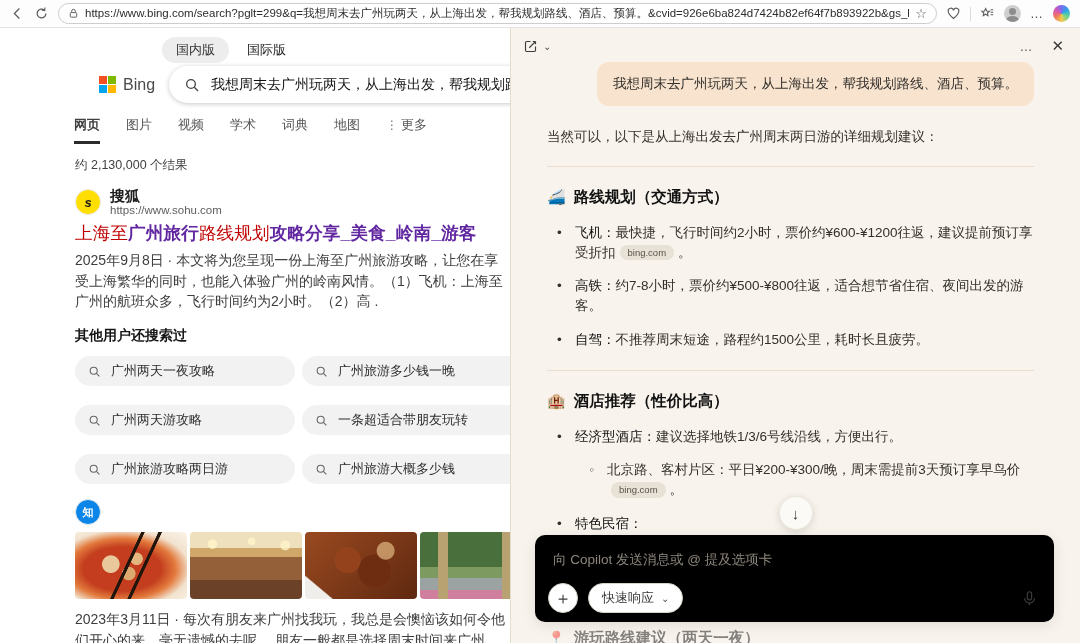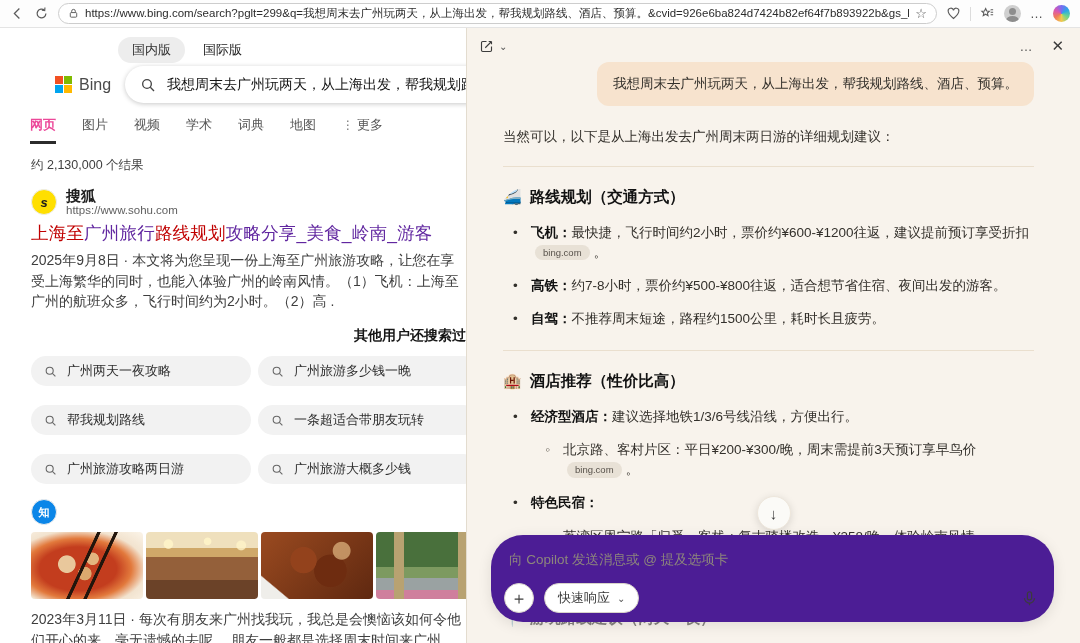--- a/index.html
+++ b/index.html
@@ -20,53 +20,53 @@
   .avatar { width:17px; height:17px; border-radius:50%; background:#cfcfcf; position:relative; overflow:hidden; flex:none;}
   .avatar::before { content:""; position:absolute; left:5px; top:3px; width:7px; height:7px; border-radius:50%; background:#8d8d8d;}
   .avatar::after { content:""; position:absolute; left:2px; top:11px; width:13px; height:9px; border-radius:50%; background:#8d8d8d;}
   .copilot-orb { width:17px; height:17px; border-radius:50%; flex:none;
     background:conic-gradient(#7a6cf0,#2aa7e8,#6fd68a,#f3c84e,#ef7a5c,#d957b5,#7a6cf0); }
   .dots { color:#555; font-size:13px; letter-spacing:1px; }
 
   .main { display:flex; height:615px; }
 
   
-  .left { width:466px; flex:none; background:#fff; position:relative; overflow:hidden; }
+  .left { width:466px; flex:none; background:#fff; position:relative; overflow:hidden;margin-left:44px; }
   .region-row { margin:9px 0 0 118px; display:flex; align-items:center; gap:16px; font-size:13px; color:#333; }
   .region-pill { background:#ededed; border-radius:14px; padding:4px 14px; }
   .region-plain { padding:4px 2px; color:#222; }
   .search-row { display:flex; align-items:center; margin-top:3px; }
   .bing-logo { margin-left:55px; display:flex; align-items:center; gap:7px; flex:none; }
   .ms-grid { display:grid; grid-template-columns:8px 8px; grid-template-rows:8px 8px; gap:1px; }
   .ms-grid i { display:block; }
   .ms1{background:#f25022;} .ms2{background:#7fba00;} .ms3{background:#00a4ef;} .ms4{background:#ffb900;}
   .bing-word { font-size:16px; color:#4a4a4a; }
   .search-box { margin-left:14px; width:430px; height:37px; background:#fff; border-radius:19px;
     box-shadow:0 1px 5px rgba(0,0,0,.22); display:flex; align-items:center; gap:11px; padding:0 15px; }
   .search-box svg { width:16px; height:16px; color:#444; flex:none; }
   .query-text { font-size:14px; color:#111; white-space:nowrap; overflow:hidden; }
   .tabs { display:flex; align-items:flex-end; gap:26px; margin:13px 0 0 30px; font-size:13px; color:#555; }
   .tab { padding-bottom:7px; border-bottom:3px solid transparent; display:flex; align-items:center; gap:3px; }
-  .tab.active { color:#ec4899; font-weight:bold; border-bottom-color:#2b2b2b; }
+  .tab.active { color:#404040; font-weight:bold; border-bottom-color:#2b2b2b; }
   .kebab { color:#777; font-size:12px; }
   .stats { margin:13px 0 0 31px; font-size:12.5px; color:#404040; }
 
   .result { margin-left:31px; }
   .r-head { display:flex; align-items:center; gap:9px; }
   .favicon { width:26px; height:26px; border-radius:50%; border:1px solid #ececec; flex:none;
     display:flex; align-items:center; justify-content:center; font-size:13px; font-weight:bold; }
   .fav-sohu { background:#ffdf00; color:#1c1c1c; font-style:italic; }
   .fav-zhihu { background:#0b86e8; color:#fff; font-size:11px; }
   .site-name { font-size:15px; color:#1e1e1e; font-weight:600; line-height:1.15; }
   .site-url { font-size:11.5px; color:#5f5f5f; line-height:1.15; }
   .r-title { margin-top:6px; font-size:17.5px; line-height:1.25; letter-spacing:.2px; }
   .seg-red { color:var(--highlight-red,#c00000); }
-  .seg-purple { color:var(--visited-purple,#6127a0); }
+  .seg-purple { color:var(--visited-purple,#6127a0);font-weight:bold; }
   .r-snippet { margin-top:5px; margin-right:2px; font-size:14px; color:#3e3e3e; line-height:1.45; }
-  .related-heading { margin:16px 0 0 31px; font-size:14px; font-weight:bold; color:#161616;text-align:right; }
+  .related-heading { margin:16px 0 0 31px; font-size:14px; font-weight:bold; color:#161616; }
   .related-grid { margin:11px 0 0 31px; display:grid; grid-template-columns:220px 220px; gap:19px 7px; }
   .related-pill { height:30px; background:#f2f2f2; border-radius:16px; display:flex; align-items:center;
     gap:10px; padding:0 13px; font-size:13px; color:#2e2e2e; white-space:nowrap; overflow:hidden; }
   .related-pill svg { width:13px; height:13px; color:#666; flex:none; }
   .img-strip { display:flex; gap:3px; margin:7px 0 0 31px; }
   .thumb { width:112px; height:67px; border-radius:4px; flex:none; }
   .t1 { background:
         linear-gradient(115deg, transparent 46%, #22150c 46.5% 48.5%, transparent 49% 58%, #22150c 58.5% 60.5%, transparent 61%),
         radial-gradient(circle at 32% 48%, #e9c89c 0 10%, transparent 11%),
         radial-gradient(circle at 48% 62%, #dca96e 0 9%, transparent 10%),
@@ -100,28 +100,28 @@
   .bubble { background:#f7e3ce; border-radius:12px; padding:12px 16px; font-size:13.5px; color:#33302b; line-height:1.45; }
   .intro { margin-top:22px; font-size:13.5px; color:#33302b; }
   .divider { border:none; border-top:1px solid #eadFCE; border-top:1px solid #eadfce; margin:20px 0; }
   .sec-title { display:flex; align-items:center; gap:8px; font-size:15.5px; font-weight:bold; color:#121212; margin:2px 0 15px; }
   .sec-title.faded { opacity:.5; margin-bottom:0; }
   .sec-emoji { font-size:15px; }
   .bullet { display:flex; margin:0 0 13px 10px; font-size:13.5px; color:#33302b; line-height:1.5; }
   .b-mark { width:18px; flex:none; color:#33302b; }
   .sub-bullet { display:flex; margin:0 0 13px 42px; font-size:13.5px; color:#33302b; line-height:1.5; }
   .sb-mark { width:18px; flex:none; color:#6b655c; }
-  .term { font-weight:bold; color:#121212;margin-top:24px; }
+  .term { font-weight:normal; color:#121212;margin-top:24px; }
   .cite { display:inline-block; background:#e8e1d6; color:#57514a; font-size:9.5px; line-height:1;
     padding:3px 8px; border-radius:9px; margin:0 4px; vertical-align:1px; }
   .scroll-btn { position:absolute; left:50%; transform:translateX(-50%); top:468px; width:34px; height:34px;
     border-radius:50%; background:#fbfaf7; border:1px solid #eee7dc; box-shadow:0 2px 8px rgba(0,0,0,.13);
     display:flex; align-items:center; justify-content:center; font-size:15px; color:#3c3c3c; }
-  .composer { position:absolute; left:24px; right:26px; bottom:21px; height:87px; background:#4c1d95;
-    border-radius:32px; box-shadow:0 3px 14px rgba(0,0,0,.10); padding:16px 18px 10px; }
+  .composer { position:absolute; left:24px; right:26px; bottom:21px; height:87px; background:#000000;
+    border-radius:10px; box-shadow:0 3px 14px rgba(0,0,0,.10); padding:16px 18px 10px; }
   .placeholder { font-size:13.5px; color:#8d867c; }
   .composer-row { position:absolute; left:13px; right:16px; bottom:9px; display:flex; align-items:center; gap:10px; }
   .plus-btn { width:30px; height:30px; border-radius:50%; border:1px solid #d8d3ca; background:#fff;
     display:flex; align-items:center; justify-content:center; font-size:17px; color:#3c3c3c; }
   .quick-pill { height:30px; border:1px solid #d8d3ca; border-radius:16px; background:#fff; padding:0 13px;
     display:flex; align-items:center; gap:7px; font-size:13px; color:#3a3a3a; }
   .mic { margin-left:auto; color:#3c3c3c; display:flex; }
   .mic svg { width:17px; height:17px; }
 </style>
 </head>
@@ -245,21 +245,21 @@
             <circle cx="10.5" cy="10.5" r="6.5"></circle>
             <path d="M15.5 15.5 L21 21"></path>
           </svg>
           <span>广州旅游多少钱一晚</span>
         </div>
         <div class="related-pill">
           <svg viewBox="0 0 24 24" fill="none" stroke="currentColor" stroke-width="2">
             <circle cx="10.5" cy="10.5" r="6.5"></circle>
             <path d="M15.5 15.5 L21 21"></path>
           </svg>
-          <span>帮我规划路线</span>
+          <span>广州两天游攻略</span>
         </div>
         <div class="related-pill">
           <svg viewBox="0 0 24 24" fill="none" stroke="currentColor" stroke-width="2">
             <circle cx="10.5" cy="10.5" r="6.5"></circle>
             <path d="M15.5 15.5 L21 21"></path>
           </svg>
           <span>一条超适合带朋友玩转</span>
         </div>
         <div class="related-pill">
           <svg viewBox="0 0 24 24" fill="none" stroke="currentColor" stroke-width="2">

